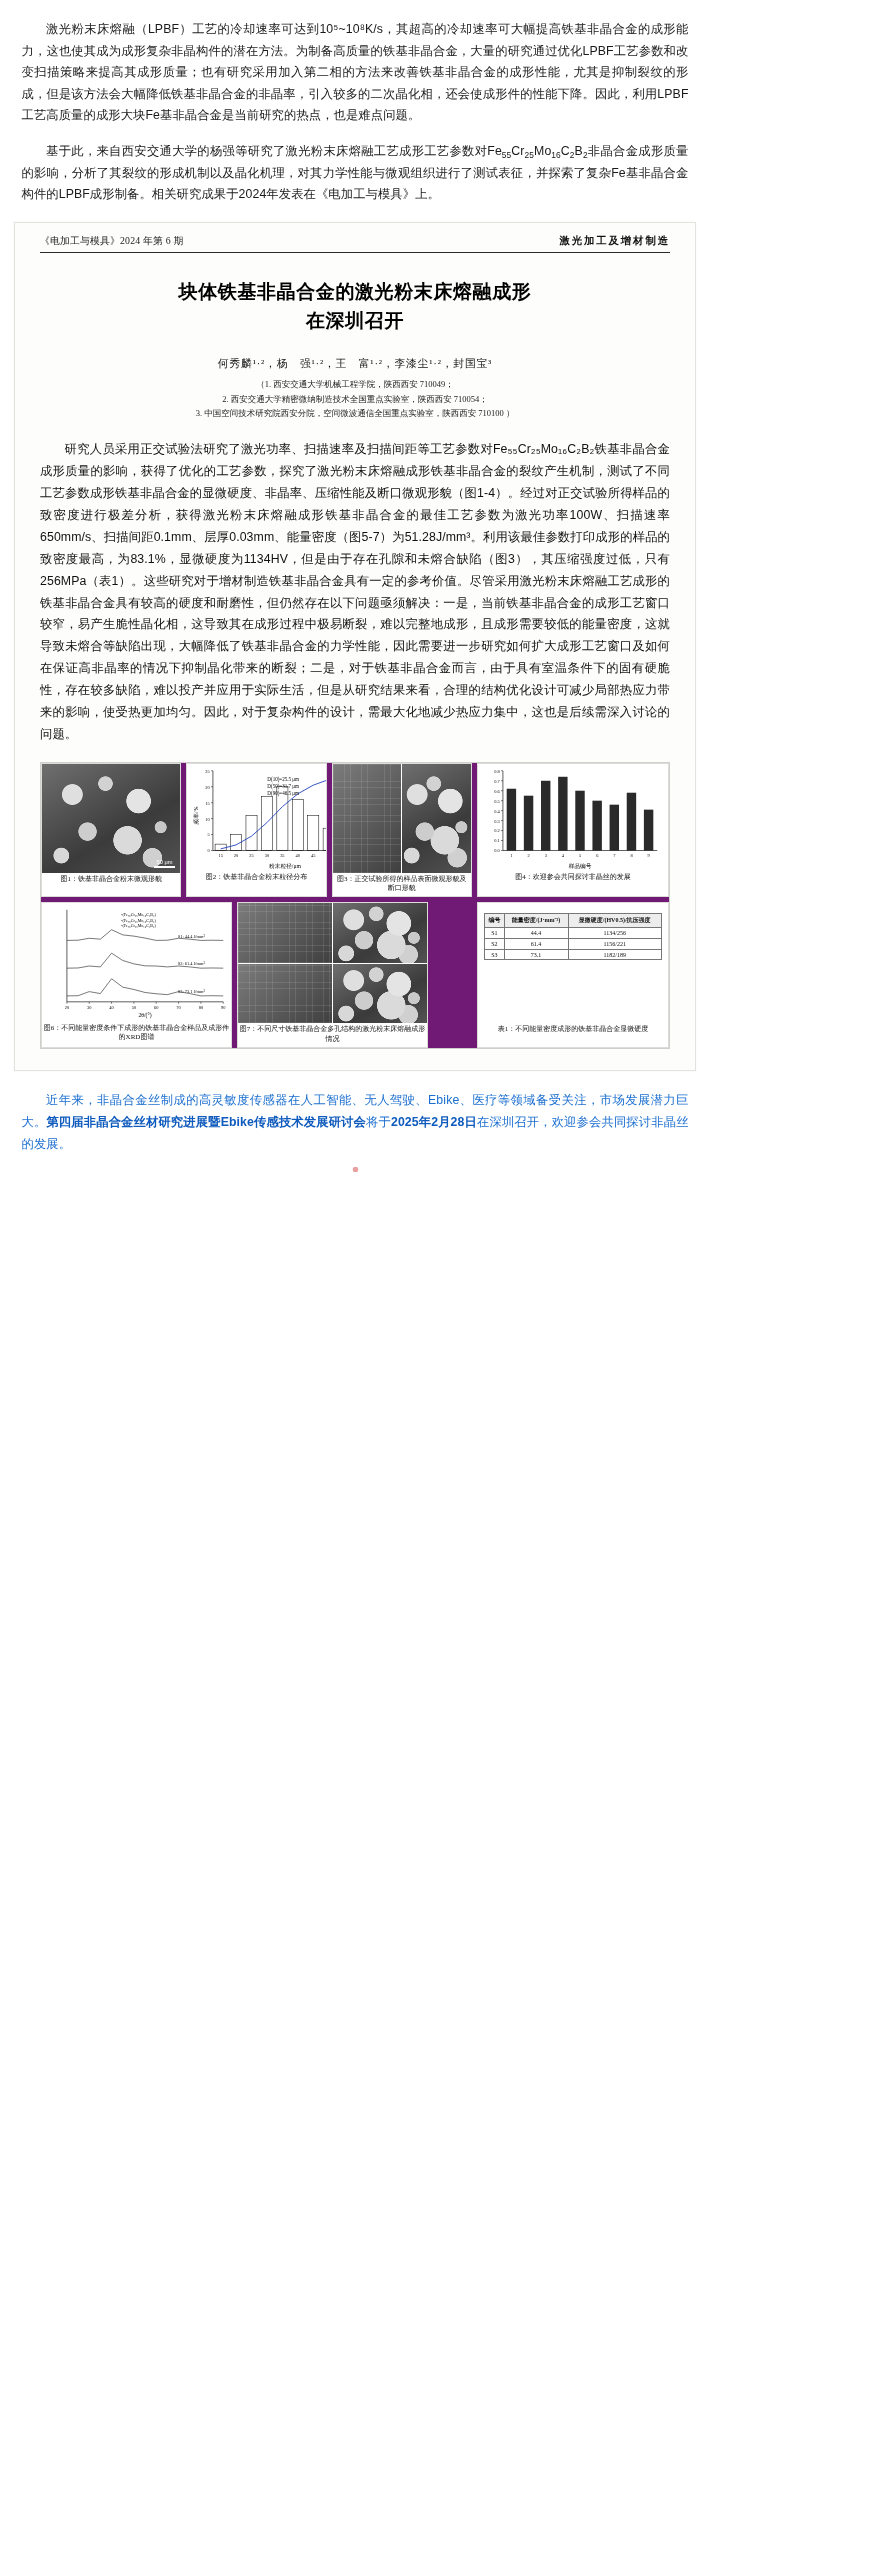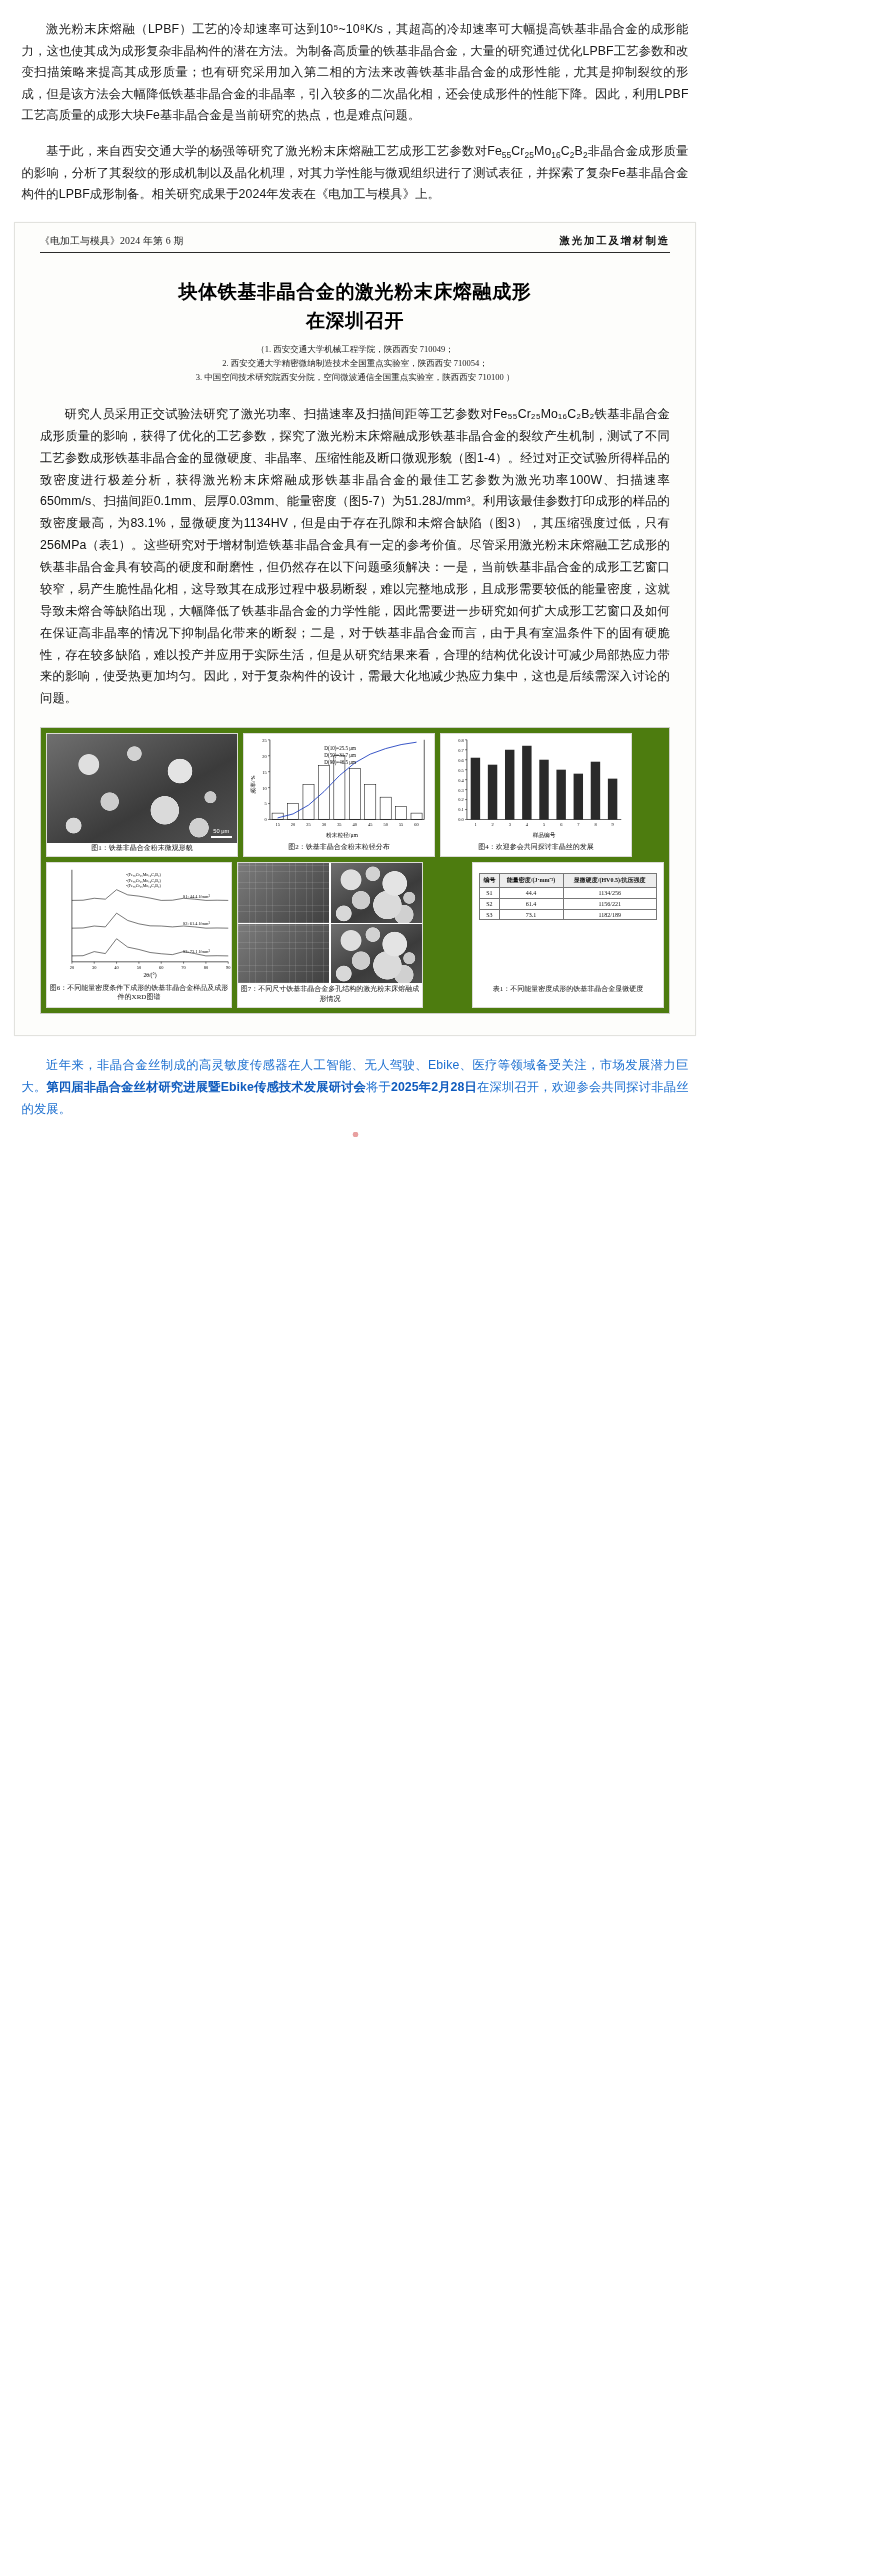--- a/index.html
+++ b/index.html
@@ -102,22 +102,21 @@
     text-justify: inter-ideograph;
     text-indent: 2em;
     margin: 0;
     letter-spacing: 0.1px;
   }
 
   
   .figure-block {
     margin: 16.4px 0 0 0;
     border: 0.6px solid #cfcfcb;
-    background: #4d7c0f;
-    padding: 5px;
+    background: #701a75;
   }
   .fig-row {
     display: flex;
     gap: 5px;
   }
   .fig-row + .fig-row { margin-top: 5px; }
   .fig-cell {
     background: #ffffff;
     border: 0.6px solid #dcdcd8;
     position: relative;
@@ -225,20 +224,21 @@
     <div class="journal-head">
       <div class="journal-left">《电加工与模具》2024 年第 6 期</div>
       <div class="journal-right">激光加工及增材制造</div>
     </div>
 
     <div class="art-title">
       <span>块体铁基非晶合金的激光粉末床熔融成形</span>
       <span class="l2">在深圳召开</span>
     </div>
 
+    <div class="authors">何秀麟¹·²，杨　强¹·²，王　富¹·²，李漆尘¹·²，封国宝³</div>
 
     <div class="affil">
       <div>（1. 西安交通大学机械工程学院，陕西西安 710049；</div>
       <div>2. 西安交通大学精密微纳制造技术全国重点实验室，陕西西安 710054；</div>
       <div>3. 中国空间技术研究院西安分院，空间微波通信全国重点实验室，陕西西安 710100 ）</div>
     </div>
 
     <div class="body-text">
       <p>研究人员采用正交试验法研究了激光功率、扫描速率及扫描间距等工艺参数对Fe₅₅Cr₂₅Mo₁₆C₂B₂铁基非晶合金成形质量的影响，获得了优化的工艺参数，探究了激光粉末床熔融成形铁基非晶合金的裂纹产生机制，测试了不同工艺参数成形铁基非晶合金的显微硬度、非晶率、压缩性能及断口微观形貌（图1-4）。经过对正交试验所得样品的致密度进行极差分析，获得激光粉末床熔融成形铁基非晶合金的最佳工艺参数为激光功率100W、扫描速率650mm/s、扫描间距0.1mm、层厚0.03mm、能量密度（图5-7）为51.28J/mm³。利用该最佳参数打印成形的样品的致密度最高，为83.1%，显微硬度为1134HV，但是由于存在孔隙和未熔合缺陷（图3），其压缩强度过低，只有256MPa（表1）。这些研究对于增材制造铁基非晶合金具有一定的参考价值。尽管采用激光粉末床熔融工艺成形的铁基非晶合金具有较高的硬度和耐磨性，但仍然存在以下问题亟须解决：一是，当前铁基非晶合金的成形工艺窗口较窄，易产生脆性晶化相，这导致其在成形过程中极易断裂，难以完整地成形，且成形需要较低的能量密度，这就导致未熔合等缺陷出现，大幅降低了铁基非晶合金的力学性能，因此需要进一步研究如何扩大成形工艺窗口及如何在保证高非晶率的情况下抑制晶化带来的断裂；二是，对于铁基非晶合金而言，由于具有室温条件下的固有硬脆性，存在较多缺陷，难以投产并应用于实际生活，但是从研究结果来看，合理的结构优化设计可减少局部热应力带来的影响，使受热更加均匀。因此，对于复杂构件的设计，需最大化地减少热应力集中，这也是后续需深入讨论的问题。</p>
     </div>
@@ -307,20 +307,27 @@
                 <text x="122" y="33" font-size="8" font-family="Liberation Serif, serif">D(50)=31.7 μm</text>
                 <text x="122" y="44" font-size="8" font-family="Liberation Serif, serif">D(90)=46.5 μm</text>
               </g>
               <text x="150" y="160" font-size="9" text-anchor="middle" font-family="Liberation Serif, serif">粉末粒径/μm</text>
               <text x="12" y="76" font-size="9" text-anchor="middle" transform="rotate(-90 12 76)" font-family="Liberation Serif, serif">频率/％</text>
             </svg>
           </div>
           <div class="fig-cap">图2：铁基非晶合金粉末粒径分布</div>
         </div>
 
+        <div class="fig-cell" style="width:190px;">
+          <div style="display:flex;height:109px;">
+            <div class="grid-sem" style="flex:1;"></div>
+            <div class="sem" style="flex:1;border-left:0.6px solid #fff;"></div>
+          </div>
+          <div class="fig-cap">图3：正交试验所得的样品表面微观形貌及断口形貌</div>
+        </div>
 
         <div class="fig-cell" style="width:calc(100% - 584px);min-width:190px;">
           <div class="chart-wrap">
             <svg class="chart-svg" width="185" height="105" viewBox="0 0 292 166">
               <g id="fig4-bars">
                   <rect x="41.964444444444446" y="34.35000000000001" width="14.911111111111111" height="97.64999999999999" fill="#2a2a2a"></rect>
                   <rect x="69.07555555555555" y="45.375" width="14.911111111111111" height="86.625" fill="#2a2a2a"></rect>
                   <rect x="96.18666666666667" y="21.750000000000014" width="14.911111111111111" height="110.24999999999999" fill="#2a2a2a"></rect>
                   <rect x="123.29777777777778" y="15.450000000000003" width="14.911111111111111" height="116.55" fill="#2a2a2a"></rect>
                   <rect x="150.4088888888889" y="37.500000000000014" width="14.911111111111111" height="94.49999999999999" fill="#2a2a2a"></rect>

